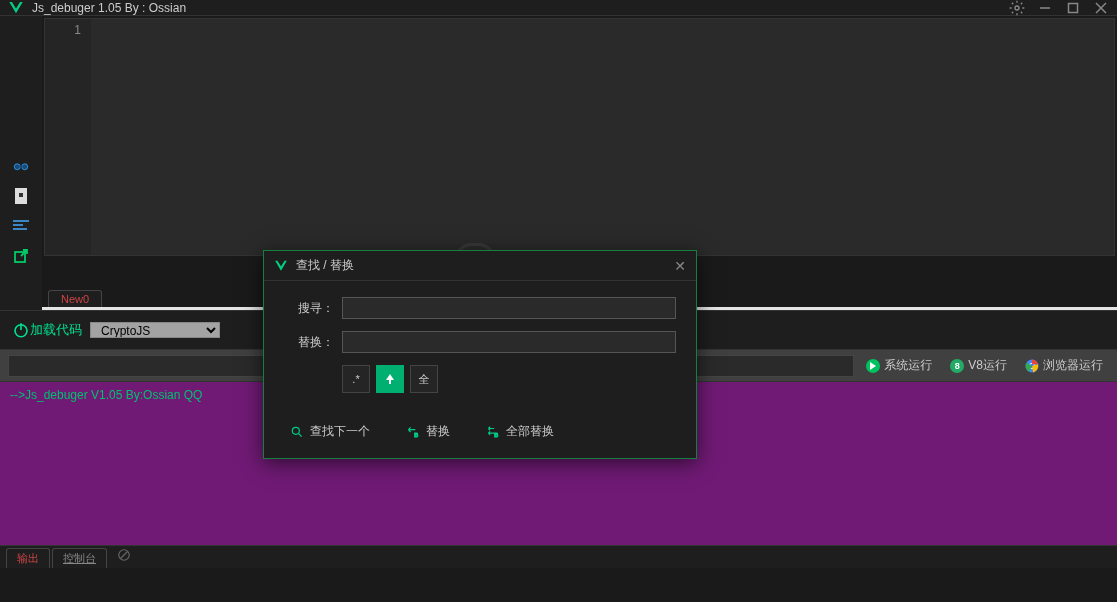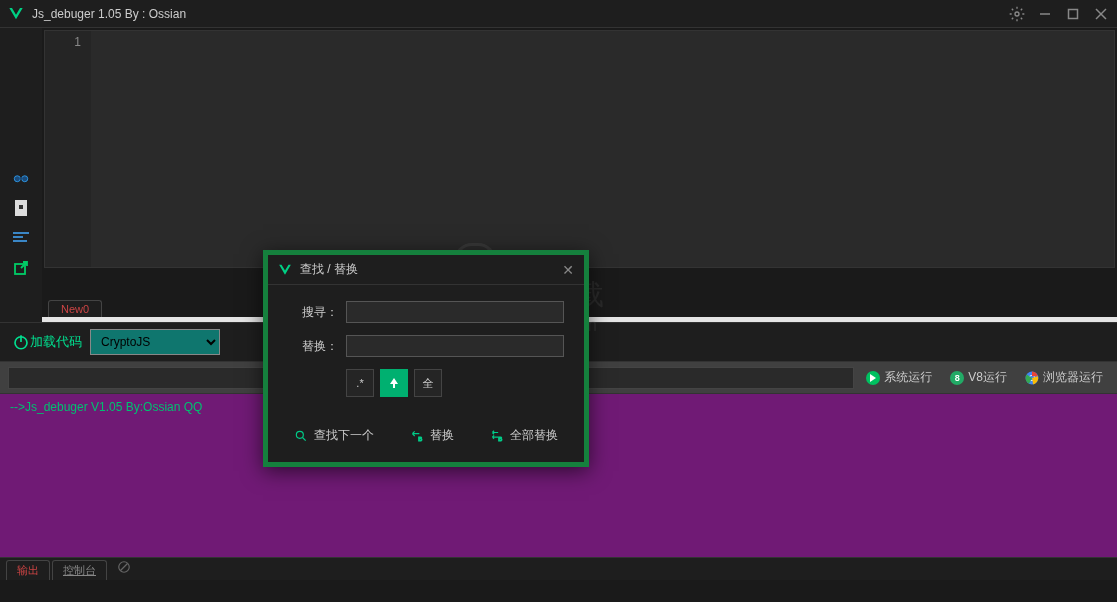--- a/index.html
+++ b/index.html
@@ -1,46 +1,46 @@
 <!DOCTYPE html>
 <html><head>
 <meta charset="utf-8">
 <style>
 * { margin:0; padding:0; box-sizing:border-box; font-family:"Microsoft YaHei",Arial,sans-serif; }
 body { width:1117px; height:602px; background:#1a1a1a; color:#ccc; overflow:hidden; position:relative; }
-.titlebar { height:28px; background:#1e1e1e; display:flex; align-items:center; padding:0 8px; border-bottom:1px solid #333; }
+.titlebar { height:16px; background:#1e1e1e; display:flex; align-items:center; padding:0 8px; border-bottom:1px solid #333; }
 .logo-v { width:16px; height:16px; margin-right:8px; }
 .title-text { font-size:12px; color:#ccc; flex:1; }
 .win-controls { display:flex; gap:12px; align-items:center; }
 .win-btn { width:16px; height:16px; display:flex; align-items:center; justify-content:center; cursor:pointer; color:#888; }
 .main-area { display:flex; height:294px; }
 .sidebar { width:42px; background:#1e1e1e; display:flex; flex-direction:column; align-items:center; padding-top:140px; gap:10px; }
 .side-icon { width:20px; height:20px; display:flex; align-items:center; justify-content:center; cursor:pointer; }
 .editor-wrap { flex:1; display:flex; flex-direction:column; }
 .editor { flex:1; display:flex; background:#2a2a2a; border:1px solid #333; margin:2px 2px 0 2px; }
 .gutter { width:46px; background:#252525; text-align:right; padding:4px 10px 0 0; color:#888; font-size:12px; font-family:monospace; }
 .code-area { flex:1; background:#2a2a2a; }
-.tab-bar { height:22px; display:flex; align-items:flex-end; padding-left:6px; border-bottom:5px solid #e5e5e5;margin-top:32px; }
+.tab-bar { height:22px; display:flex; align-items:flex-end; padding-left:6px; border-bottom:3px solid #e5e5e5;margin-top:32px; }
 .ed-tab { padding:2px 12px; font-size:11px; color:#c44; border:1px solid #444; border-bottom:none; background:#1e1e1e; border-radius:3px 3px 0 0; }
 .toolbar { height:40px; background:#1e1e1e; display:flex; align-items:center; padding:0 12px; gap:8px; border-top:1px solid #333; border-bottom:1px solid #333; }
 .power-btn { display:flex; align-items:center; color:#00e090; font-size:13px; cursor:pointer; }
-.dropdown { height:26px; background:#0f766e; color:#000; font-size:12px; padding:0 6px; border:1px solid #888; min-width:130px; }
+.dropdown { height:16px; background:#a3a3a3; color:#000; font-size:12px; padding:0 6px; border:1px solid #888; min-width:130px; }
 .run-row { height:32px; background:#404040; display:flex; align-items:center; padding:0 8px; gap:6px; border-bottom:1px solid #333; }
 .run-input { flex:1; height:22px; background:#2a2a2a; border:1px solid #444; color:#ccc; padding:0 6px; font-size:12px; }
 .run-btn { display:flex; align-items:center; gap:4px; color:#ccc; font-size:12px; cursor:pointer; padding:0 6px; }
 .run-btn .dot { width:14px; height:14px; border-radius:50%; display:flex; align-items:center; justify-content:center; }
 .output { height:164px; background:#701a75; padding:6px 10px; font-size:12px; color:#00c070; border-bottom:1px solid #333; overflow:auto; }
 .bottom-tabs { height:22px; background:#1e1e1e; display:flex; align-items:flex-end; padding-left:6px; }
 .btab { padding:2px 10px; font-size:11px; border:1px solid #444; border-bottom:none; background:#1e1e1e; border-radius:3px 3px 0 0; margin-right:2px; }
 .btab.active { color:#c44; }
 .btab.inactive { color:#888;text-decoration:underline; }
 .prohibit { margin-left:8px; color:#666; align-self:center; }
 
 
-.dialog { position:absolute; left:263px; top:250px; width:326px; background:#1e1e1e; border:5px solid #15803d; box-shadow:0 4px 20px rgba(0,0,0,0.6); }
+.dialog { position:absolute; left:263px; top:250px; width:434px; background:#1e1e1e; border:1px solid #15803d; box-shadow:0 4px 20px rgba(0,0,0,0.6); }
 .dlg-title { height:30px; display:flex; align-items:center; padding:0 10px; border-bottom:1px solid #333; }
 .dlg-title-text { font-size:12px; color:#ccc; flex:1; margin-left:8px; }
 .dlg-close { color:#888; cursor:pointer; font-size:14px; }
 .dlg-body { padding:16px 20px 12px 20px; }
 .dlg-row { display:flex; align-items:center; margin-bottom:12px; }
 .dlg-label { width:50px; font-size:12px; color:#ccc; text-align:right; margin-right:8px; }
 .dlg-input { flex:1; height:22px; background:#2a2a2a; border:1px solid #555; color:#ccc; padding:0 6px; font-size:12px; }
 .dlg-opts { display:flex; gap:6px; margin:8px 0 14px 58px; }
 .opt-box { width:28px; height:28px; border:1px solid #444; display:flex; align-items:center; justify-content:center; font-size:11px; color:#ccc; cursor:pointer; background:#252525; }
 .opt-box.active { background:#00b070; color:#fff; border-color:#00b070; }

